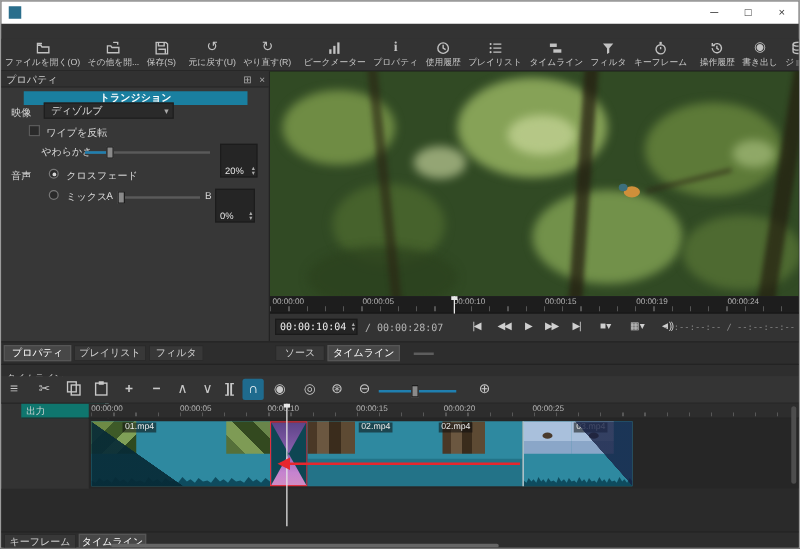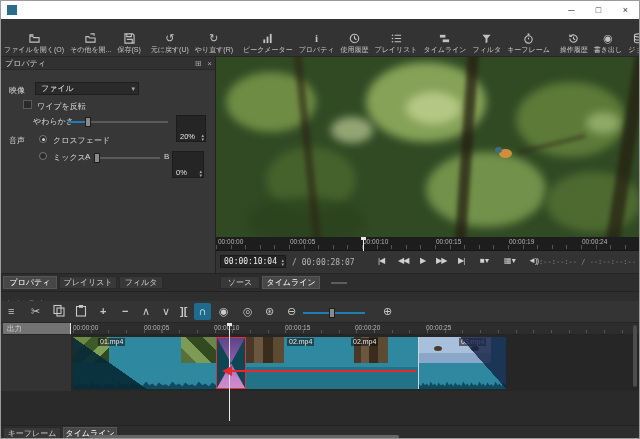--- a/index.html
+++ b/index.html
@@ -73,21 +73,21 @@
   
   .tlhead{left:0;top:290px;width:100%;height:10px;background:#2e2e2e;border-top:1px solid #232323;box-sizing:border-box;}
   .tlhead .t{font-size:7.5px;color:#cfcfcf;margin-left:4px;line-height:10px;}
   .tltoolbar{left:0;top:300px;width:100%;height:22px;background:#343434;border-bottom:1px solid #262626;box-sizing:border-box;}
   .ti{position:absolute;top:3px;font-size:11px;color:#c8c8c8;line-height:15px;}
   .snapbox{position:absolute;left:193px;top:2px;width:17px;height:17px;background:#1f6b8e;border-radius:2px;
            color:#fff;font-size:11px;font-weight:bold;text-align:center;line-height:16px;}
   .tlslider{position:absolute;left:302px;top:11px;width:62px;height:2px;background:#1f7fb0;}
   .tlslider .h{position:absolute;left:26px;top:-4px;width:6px;height:10px;background:#8a8a8a;border:1px solid #1d1d1d;box-sizing:border-box;}
   
-  .outcell{left:2px;top:322px;width:70px;height:12px;background:#737373;border-right:3px solid #e5e5e5;border-bottom:1px solid #262626;box-sizing:border-box;}
+  .outcell{left:16px;top:322px;width:70px;height:12px;background:#0f766e;border-right:3px solid #e5e5e5;border-bottom:1px solid #262626;box-sizing:border-box;}
   .outcell .t{font-size:7.5px;color:#d5d5d5;margin-left:4px;line-height:11px;}
   .tlruler{left:70px;top:322px;width:570px;height:12px;background:#2d2d2d;border-bottom:1px solid #242424;box-sizing:border-box;}
   .tlruler::after{content:"";position:absolute;left:2px;bottom:1px;width:100%;height:3px;
        background:repeating-linear-gradient(90deg,#585858 0 1px,transparent 1px 17.7px);}
   .trackhead{left:0;top:334px;width:70px;height:56px;background:#5f6128;border-right:1px solid #262626;box-sizing:border-box;}
   .trackhead .name{font-size:7.5px;color:#f0f0f0;margin:3px 0 0 6px;}
   .thicons{position:absolute;left:12px;top:19px;display:flex;gap:12px;align-items:center;}
   .icolock{width:7px;height:6px;border:1px solid #e5e5e5;box-sizing:border-box;position:relative;}
   .icolock::before{content:"";position:absolute;left:-2px;top:-4px;width:5px;height:4px;border:1px solid #e5e5e5;border-bottom:none;border-radius:3px 3px 0 0;}
   .icospk{width:0;height:0;border:4px solid transparent;border-right:5px solid #e5e5e5;position:relative;}
@@ -260,24 +260,25 @@
     </div>
 
   </div>
 
   <div class="abs props">
     <div class="panelhead">
       <span class="t">プロパティ</span>
       <span class="ic" style="margin-left:auto;">⊞</span>
       <span class="ic" style="margin-left:0;">×</span>
     </div>
+    <div class="tealbar">トランジション</div>
 
     <span class="plabel" style="left:8px;top:28px;">映像</span>
     <div class="combo">
-      <span class="v">ファイル</span>
+      <span class="v">ディゾルブ</span>
       <span class="c">▾</span>
     </div>
 
     <span class="checkbox"></span>
     <span class="plabel" style="left:36px;top:44px;">ワイプを反転</span>
 
     <span class="plabel" style="left:32px;top:59px;">やわらかさ</span>
     <span class="slider-track" style="left:67px;top:64px;width:100px;"></span>
     <span class="slider-fill" style="left:67px;top:64px;width:20px;"></span>
     <span class="slider-handle" style="left:84px;top:60px;"></span>

